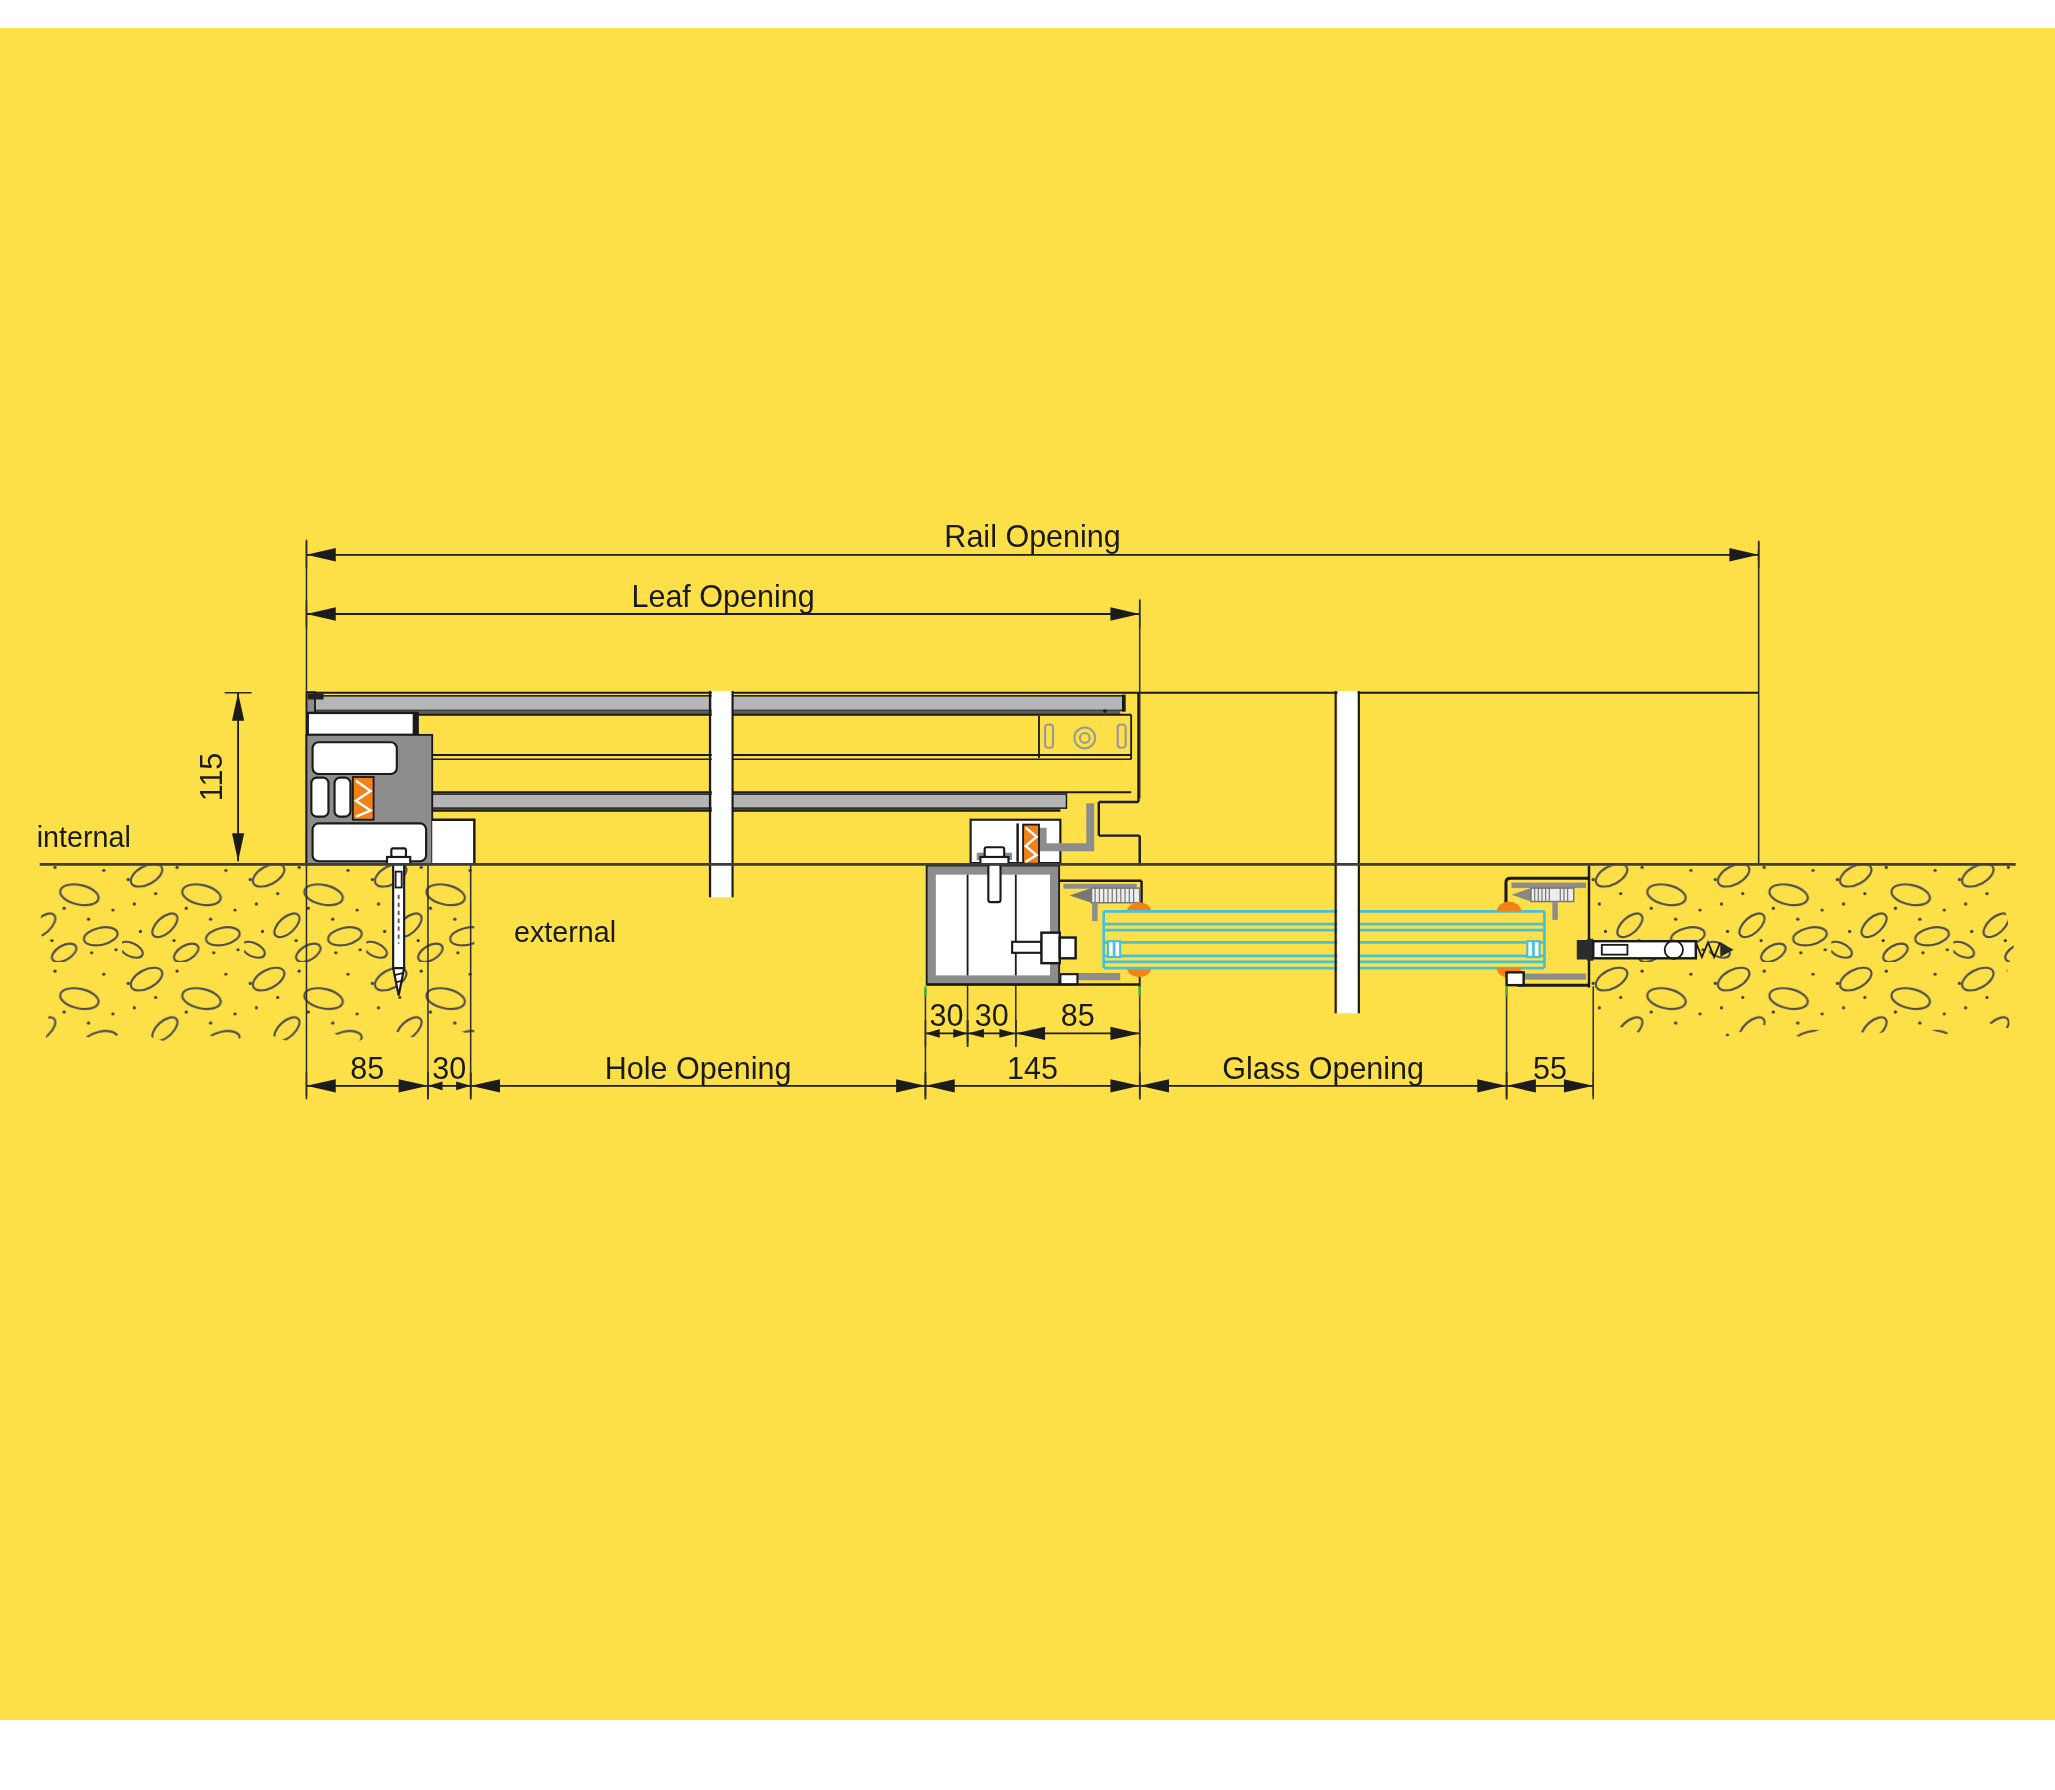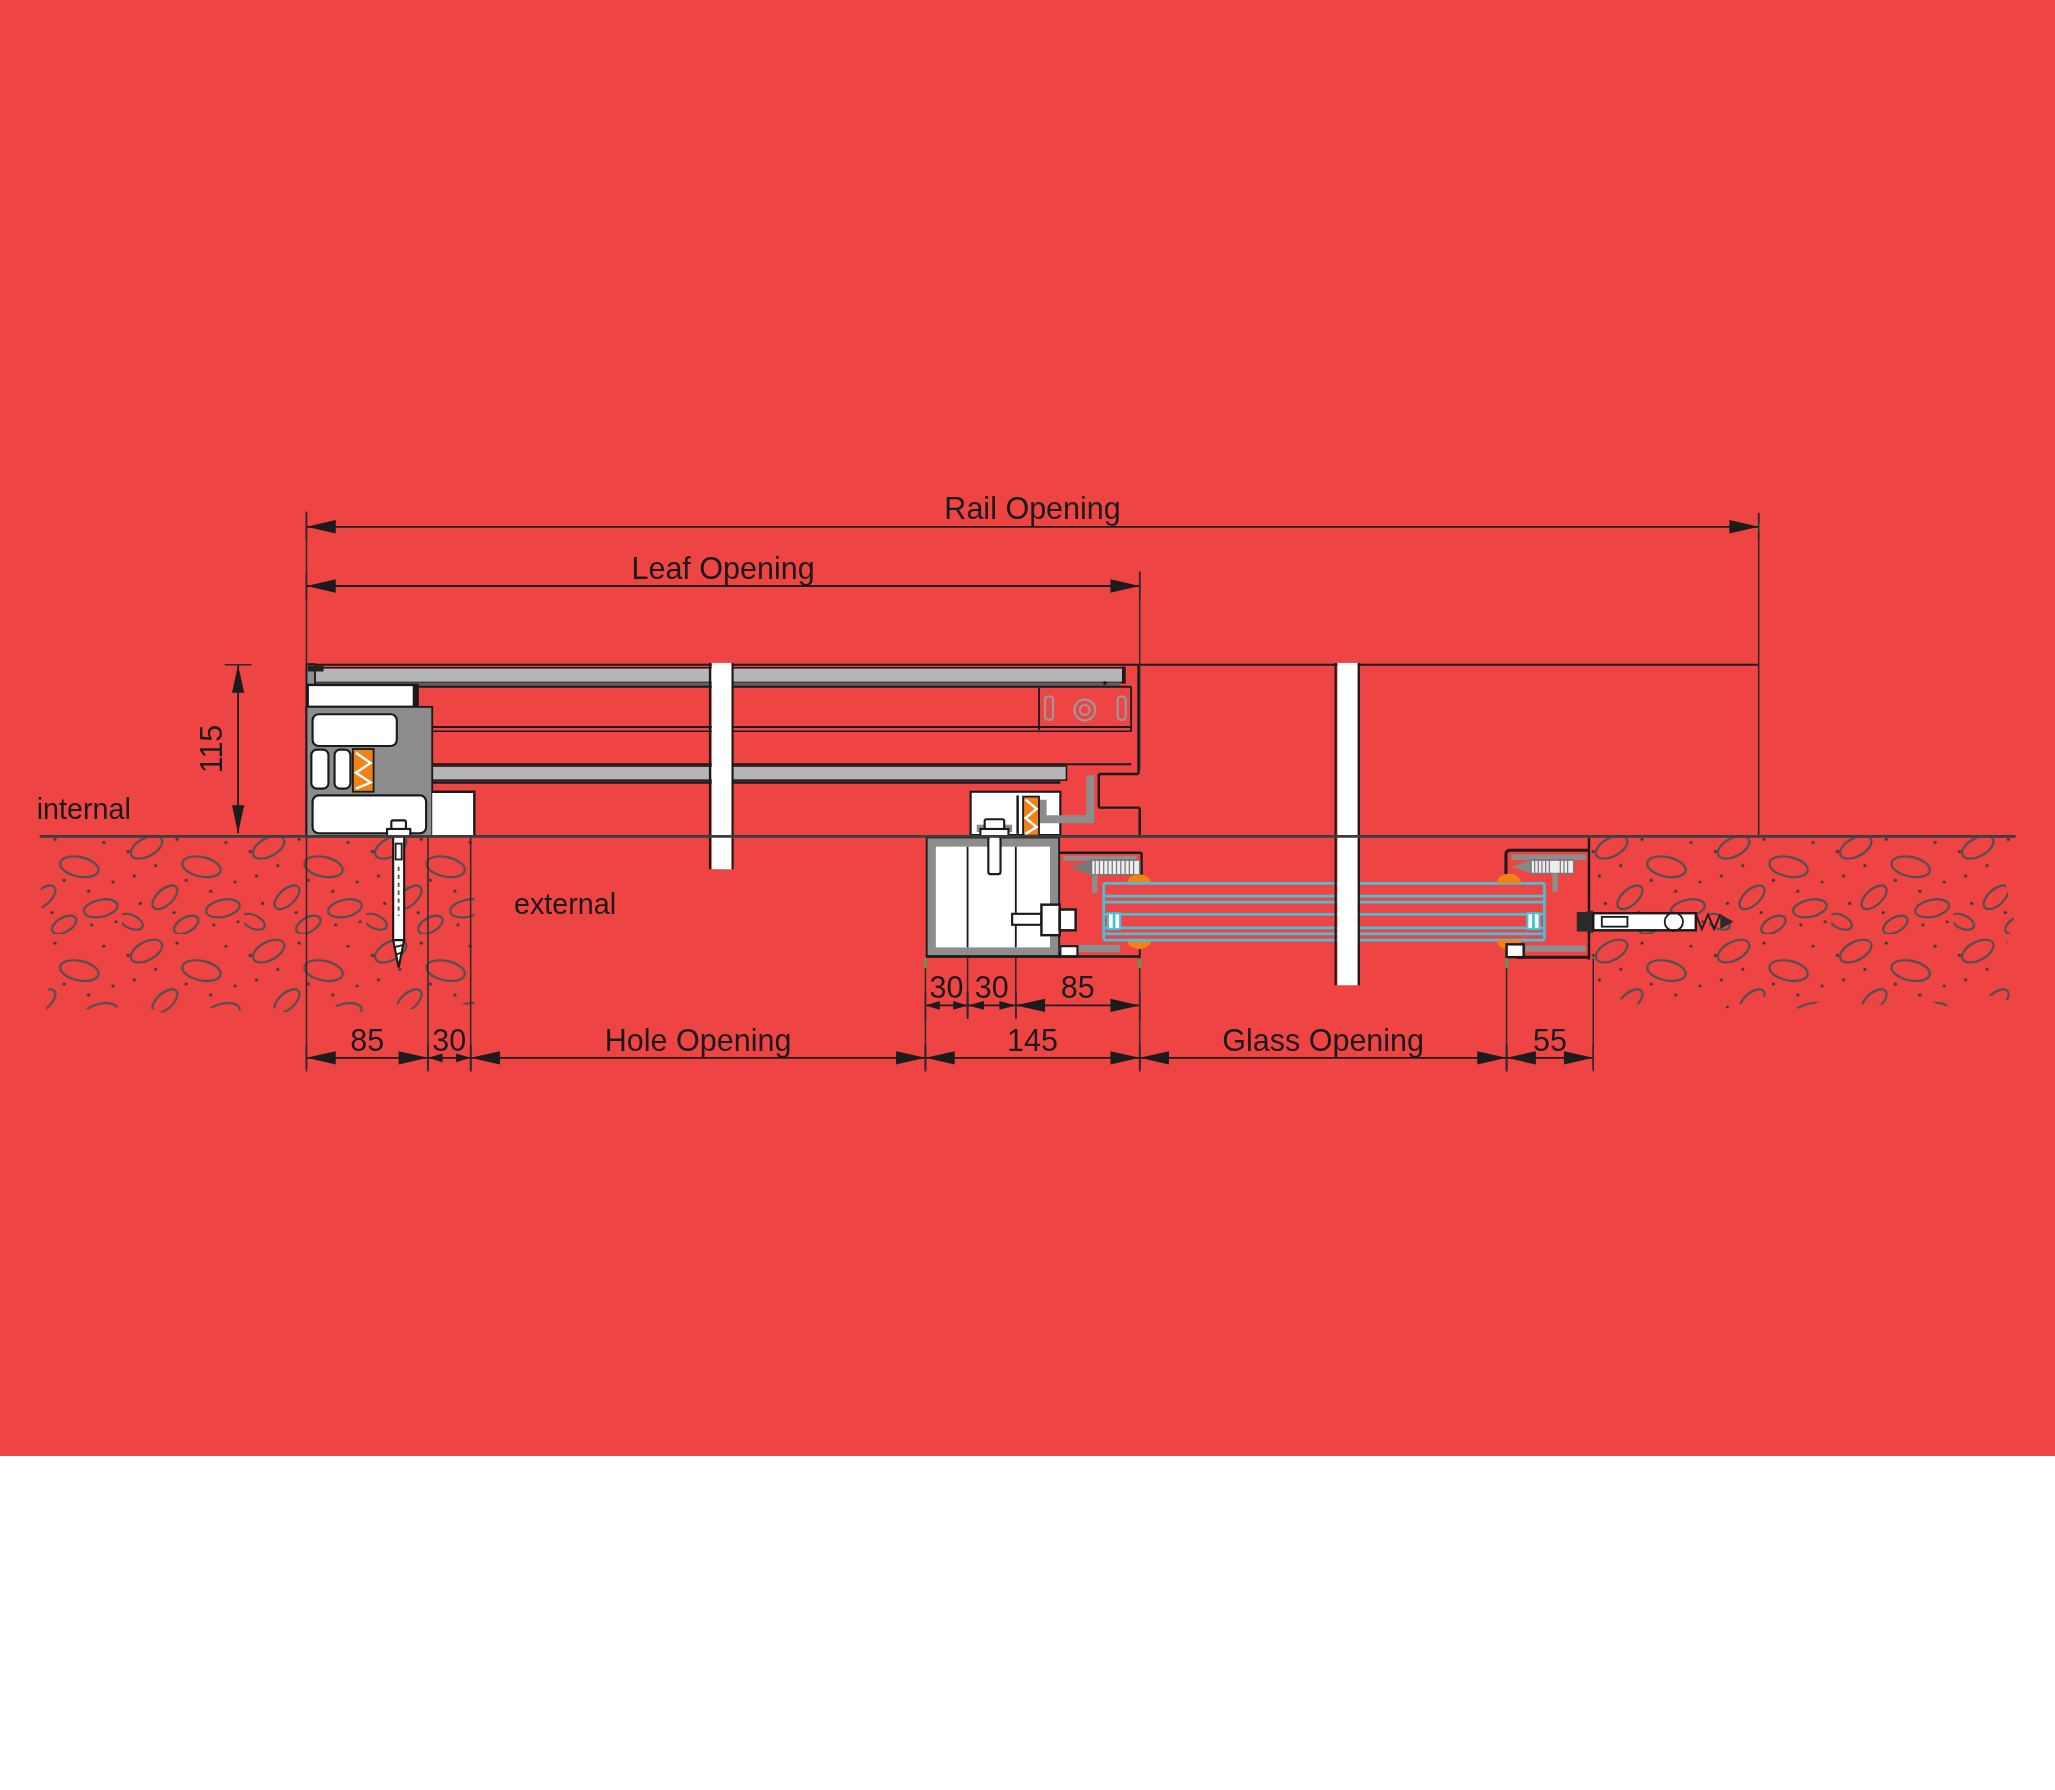--- a/index.html
+++ b/index.html
@@ -1,16 +1,16 @@
 <!DOCTYPE html>
 <html style="--outline: #1a1a1a; --silver: #b5b5b5; --profile_gray: #8d8d8d; --dark_band: #5f5f5f; --orange: #f08218; --glass_cyan: #46c1d8; --ground: #3d3d3d; --hatch_stroke: #4e4e4e; --dim_text: #1a1a1a; --tick_green: #3fae49; --lock_gray: #9a9a9a; --screw_gray: #777777;font-size:9.8px"><head>
 <meta charset="utf-8">
 <style>
   html,body{margin:0;padding:0;background:#ffffff;}
-  #stage{position:relative;width:2056px;height:1456px;background:#ef4444;overflow:hidden;}
+  #stage{position:relative;width:2056px;height:1692px;background:#fde047;overflow:hidden;margin-top:28px;}
   svg{position:absolute;left:0;top:0;}
   text{font-family:"Liberation Sans","DejaVu Sans",sans-serif;fill:var(--dim_text);}
   .s25{stroke:var(--outline);stroke-width:2.5;fill:none}
   .s3{stroke:var(--outline);stroke-width:3;fill:none}
   .s35{stroke:var(--outline);stroke-width:3.5;fill:none}
   .s4{stroke:var(--outline);stroke-width:4;fill:none}
   .s5{stroke:var(--outline);stroke-width:5;fill:none}
   .wf{fill:#ffffff;stroke:var(--outline);stroke-width:3.5}
   .wf4{fill:#ffffff;stroke:var(--outline);stroke-width:4}
   .silver{fill:var(--silver);stroke:var(--outline);stroke-width:2.5}

